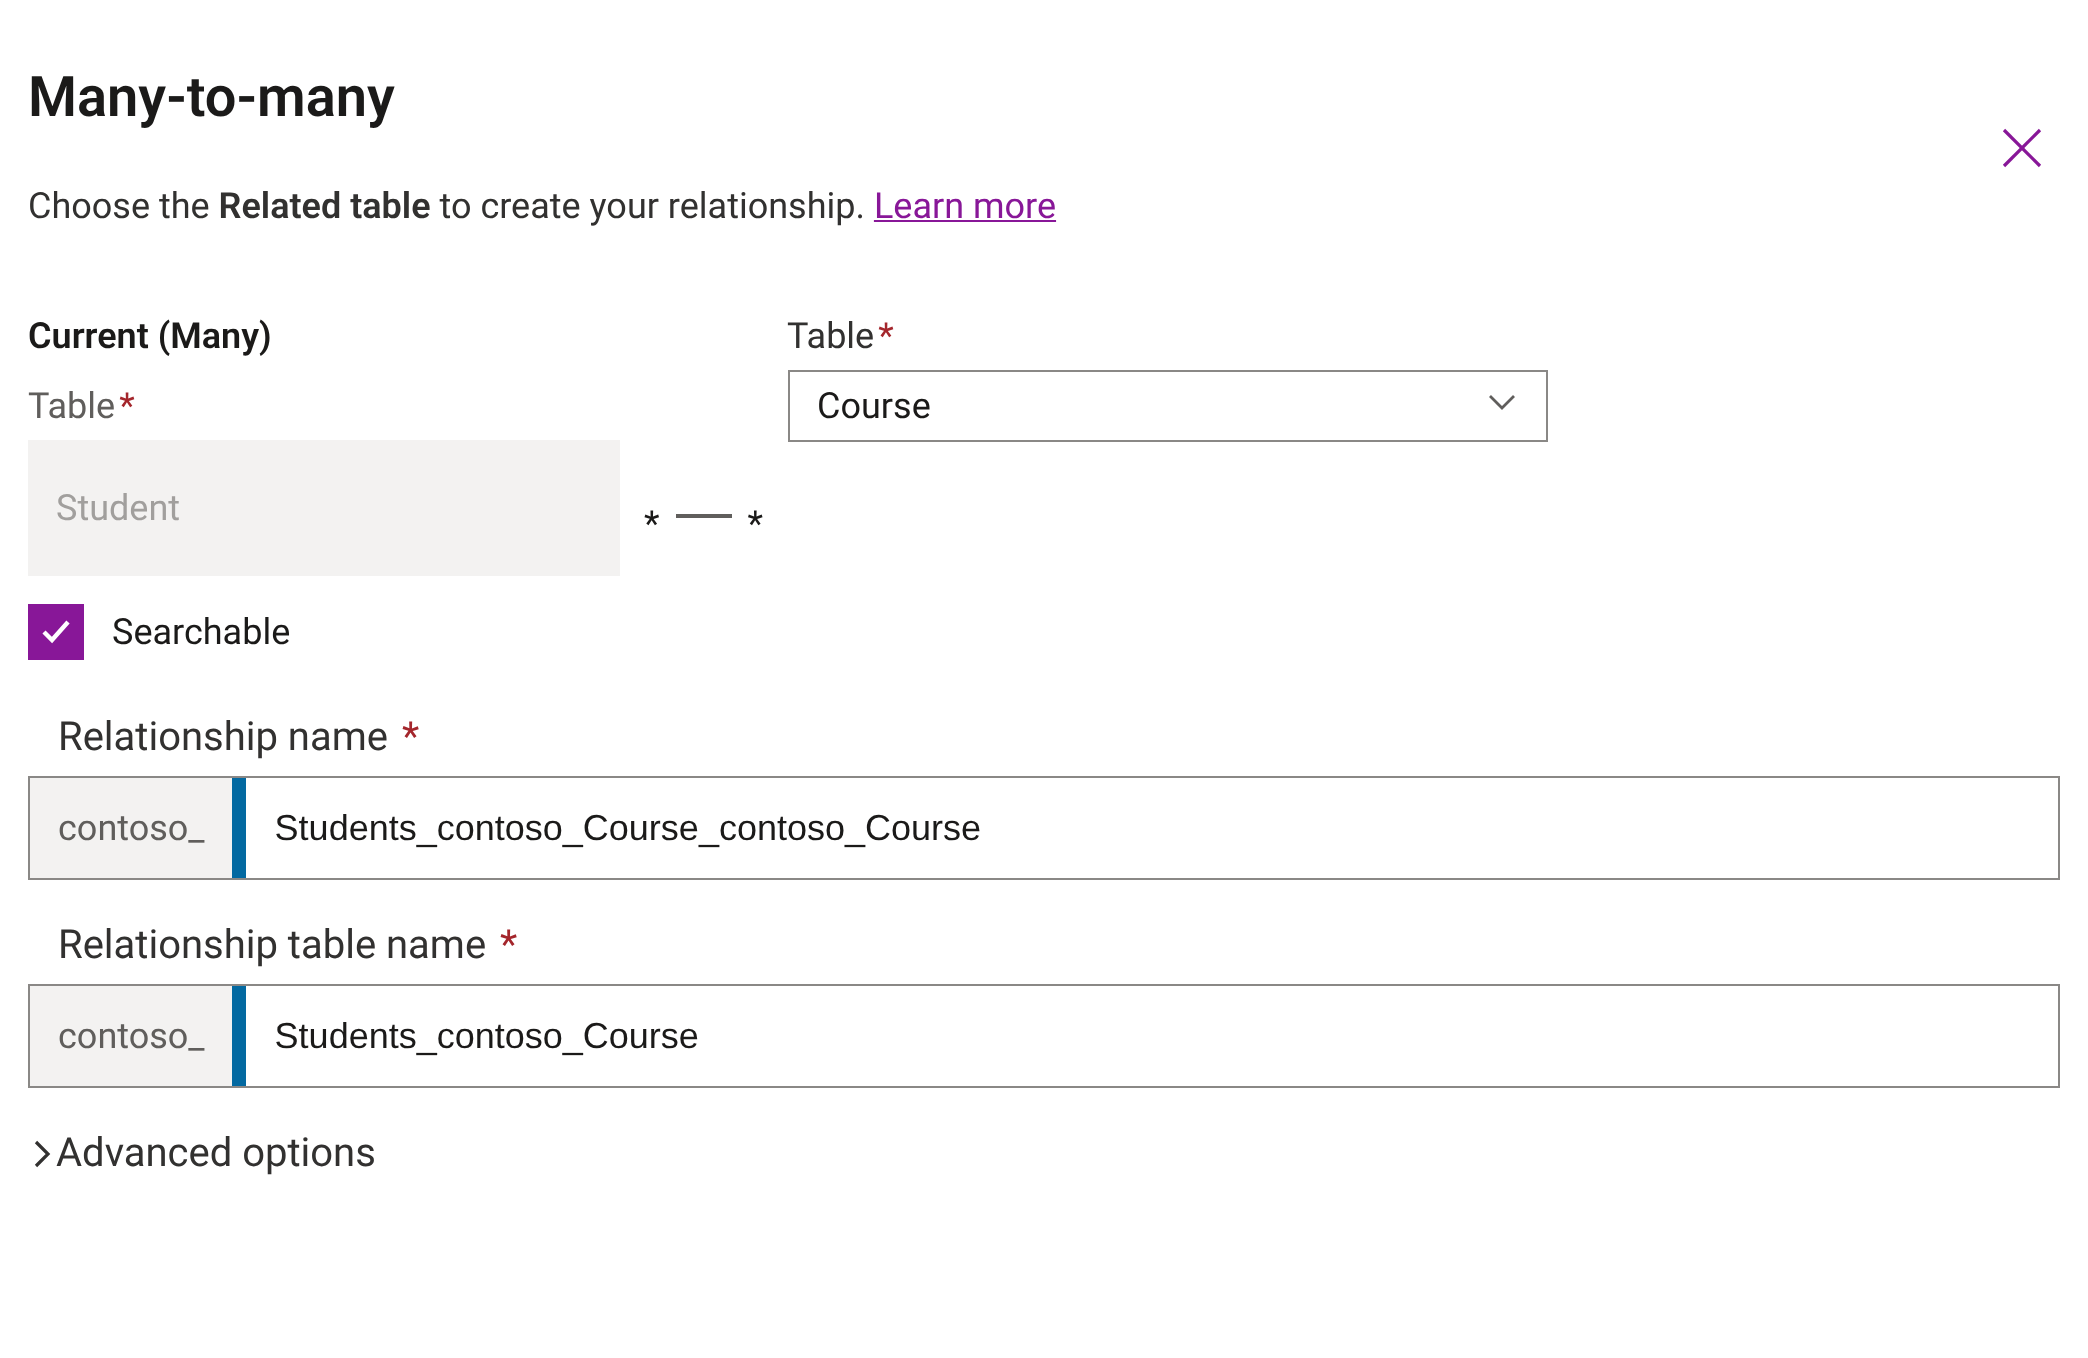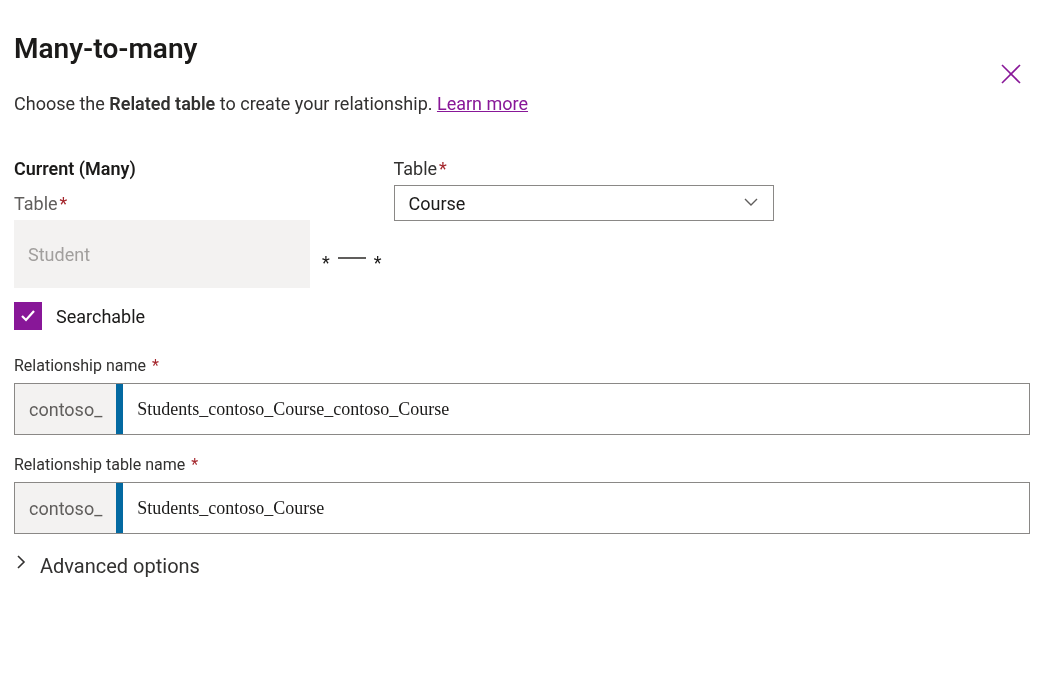--- a/index.html
+++ b/index.html
@@ -96,22 +96,22 @@
   }
   .checkbox {
     width: 28px; height: 28px;
     background: #881798;
     display: flex; align-items: center; justify-content: center;
     cursor: pointer;
   }
   .checkbox svg { display: block; }
   .check-label { font-size: 18px; }
   .rel-label {
-    font-size: 16px; font-weight: 400; color: #323130;
-    margin: 0 0 8px 0;
+    font-size: 20px; font-weight: 400; color: #323130;
+    margin: 0 0 8px 15px;
   }
   .prefixed-input {
     display: flex;
     border: 1px solid #8a8886;
     height: 52px;
     margin-bottom: 20px;
     background: #fff;
   }
   .prefix {
     background: #f3f2f1;
@@ -120,25 +120,25 @@
     color: #605e5c;
     font-size: 18px;
     border-right: 7px solid #0369a1;
   }
   .prefixed-input input {
     flex: 1;
     border: none;
     outline: none;
     font-size: 18px;
     padding: 0 14px;
-    font-family: Liberation Serif, serif;
+    font-family: Liberation Sans, sans-serif;
     color: #1b1a19;
   }
   .adv-row {
-    display: flex; align-items: flex-start; gap: 12px;
+    display: flex; align-items: flex-end; 
     margin-top: 14px;
     cursor: pointer;
   }
   .adv-row .chev { color: #323130; }
   .adv-label { font-size: 20px; color: #323130; }
 </style>
 </head>
 <body>
 
 <div class="header-row">

